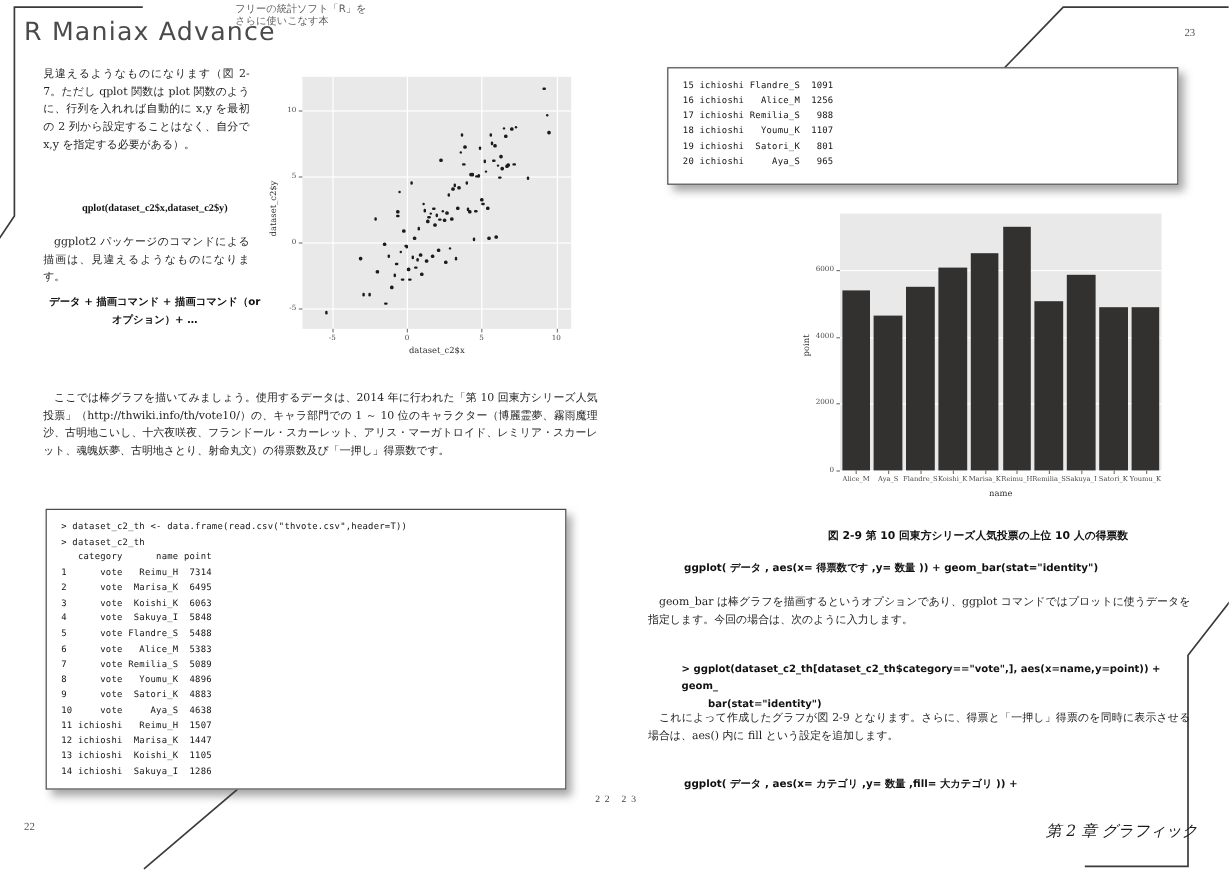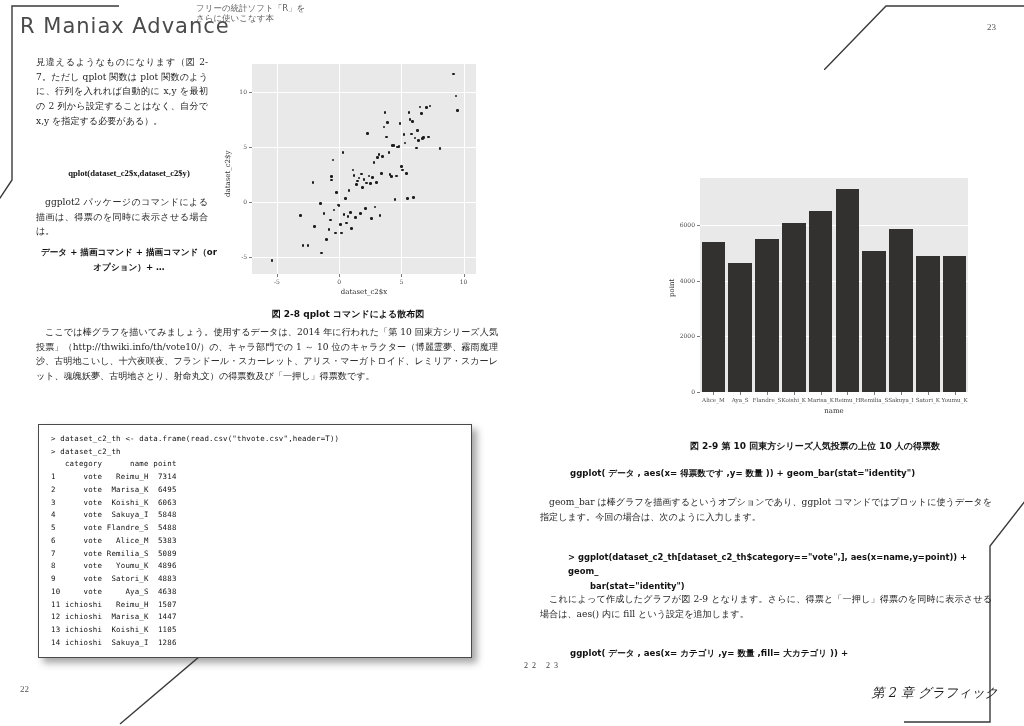--- a/index.html
+++ b/index.html
@@ -67,21 +67,21 @@
   .console pre{
     margin:0;padding:8px 10px 8px 12px;
     font-family:"DejaVu Sans Mono","Liberation Mono",monospace;
     font-size:7.4px;line-height:1.72;color:#111;white-space:pre;letter-spacing:.2px;
   }
   .console-left{left:38px;top:424px;width:432px;height:232px;}
   .console-right{left:556px;top:56px;width:424px;height:96px;}
 
   
   .gutter{
-    position:absolute;left:524px;top:661px;font-size:8px;color:#3a3a3a;
+    position:absolute;left:496px;top:661px;font-size:8px;color:#3a3a3a;
     font-family:"Liberation Serif",serif;letter-spacing:4px;
   }
   .pagenum-bl{position:absolute;left:20px;bottom:32px;font-size:9px;color:#555;}
   .chapter-br{
     position:absolute;right:26px;bottom:24px;font-size:13px;color:#1a1a1a;
     font-family:"DejaVu Serif","Liberation Serif",serif;font-style:italic;
   }
 
   
   .col-narrow{
@@ -141,21 +141,21 @@
     <polyline points="200,10 120,78" fill="none" stroke="#3a3a3a" stroke-width="1.4"></polyline>
   </svg>
 
   <div class="book-title">R Maniax Advance</div>
   <div class="book-sub" style="white-space:pre-line">フリーの統計ソフト「R」を
 さらに使いこなす本</div>
   <div class="pagenum-tr">23</div>
 
   <div class="col-l1 jtext">見違えるようなものになります（図 2-7。ただし qplot 関数は plot 関数のように、行列を入れれば自動的に x,y を最初の 2 列から設定することはなく、自分で x,y を指定する必要がある）。</div>
   <div class="cmd1 code-inline">qplot(dataset_c2$x,dataset_c2$y)</div>
-  <div class="col-l2 jtext indent">ggplot2 パッケージのコマンドによる描画は、得票のを同時に表示させる場合は。</div>
+  <div class="col-l2 jtext indent">ggplot2 パッケージのコマンドによる描画は、見違えるようなものになります。</div>
   <div class="cmd2 code-inline">データ + 描画コマンド + 描画コマンド（or オプション）+ …</div>
   <div class="para-wide jtext indent">ここでは棒グラフを描いてみましょう。使用するデータは、2014 年に行われた「第 10 回東方シリーズ人気投票」（http://thwiki.info/th/vote10/）の、キャラ部門での 1 ～ 10 位のキャラクター（博麗霊夢、霧雨魔理沙、古明地こいし、十六夜咲夜、フランドール・スカーレット、アリス・マーガトロイド、レミリア・スカーレット、魂魄妖夢、古明地さとり、射命丸文）の得票数及び「一押し」得票数です。</div>
 
   <div class="fig-scatter">
     <div class="gg" id="scatter-canvas">
         <div class="gg-panel" style="left: 38px; top: 6px; width: 224px; height: 210px; background: rgb(233, 233, 233);"></div>
         <div class="gg-grid-major" style="left: 62.8889px; top: 6px; width: 1px; height: 210px; background: rgb(255, 255, 255);"></div>
         <div class="gg-tick-lbl" style="left: 56.8889px; top: 220px; width: 12px; text-align: center;">-5</div>
         <div class="gg-tickmark" style="left: 62.8889px; top: 216px; width: 1px; height: 3px;"></div>
         <div class="gg-grid-major" style="left: 125.111px; top: 6px; width: 1px; height: 210px; background: rgb(255, 255, 255);"></div>
@@ -271,21 +271,20 @@
         <div class="gg-pt" style="left: 213.411px; top: 77.6474px; background: rgb(27, 27, 27);"></div>
         <div class="gg-pt" style="left: 214.656px; top: 46.7px; background: rgb(27, 27, 27);"></div>
         <div class="gg-pt" style="left: 224.611px; top: 89.2526px; background: rgb(27, 27, 27);"></div>
         <div class="gg-pt" style="left: 238.3px; top: 14.6474px; background: rgb(27, 27, 27);"></div>
         <div class="gg-pt" style="left: 240.789px; top: 36.7526px; background: rgb(27, 27, 27);"></div>
         <div class="gg-pt" style="left: 242.033px; top: 51.1211px; background: rgb(27, 27, 27);"></div>
         <div class="gg-axis-title" style="left: 38px; top: 230px; width: 224px; text-align: center;">dataset_c2$x</div>
         <div class="gg-axis-title rot" style="left: 10px; top: 139px;">dataset_c2$y</div>
       </div>
   </div>
-  <div class="cap-scatter fig-cap">図 2-8 qplot コマンドによる散布図</div>
 
   <div class="console console-left">
     <pre>&gt; dataset_c2_th &lt;- data.frame(read.csv("thvote.csv",header=T))
 &gt; dataset_c2_th
    category      name point
 1      vote   Reimu_H  7314
 2      vote  Marisa_K  6495
 3      vote  Koishi_K  6063
 4      vote  Sakuya_I  5848
 5      vote Flandre_S  5488
@@ -293,20 +292,28 @@
 7      vote Remilia_S  5089
 8      vote   Youmu_K  4896
 9      vote  Satori_K  4883
 10     vote     Aya_S  4638
 11 ichioshi   Reimu_H  1507
 12 ichioshi  Marisa_K  1447
 13 ichioshi  Koishi_K  1105
 14 ichioshi  Sakuya_I  1286</pre>
   </div>
 
+  <div class="console console-right">
+    <pre>15 ichioshi Flandre_S  1091
+16 ichioshi   Alice_M  1256
+17 ichioshi Remilia_S   988
+18 ichioshi   Youmu_K  1107
+19 ichioshi  Satori_K   801
+20 ichioshi     Aya_S   965</pre>
+  </div>
 
 
   <div class="fig-bar">
     <div class="gg" id="bar-canvas">
         <div class="gg-panel" style="left: 40px; top: 8px; width: 268px; height: 214px; background: rgb(233, 233, 233);"></div>
         <div class="gg-grid-major" style="left: 40px; top: 222px; width: 268px; height: 1px; background: rgb(255, 255, 255);"></div>
         <div class="gg-tick-lbl" style="left: 16px; top: 218px; width: 19px; text-align: right;">0</div>
         <div class="gg-tickmark" style="left: 37px; top: 222px; width: 3px; height: 1px;"></div>
         <div class="gg-grid-major" style="left: 40px; top: 166.416px; width: 268px; height: 1px; background: rgb(255, 255, 255);"></div>
         <div class="gg-tick-lbl" style="left: 16px; top: 162.416px; width: 19px; text-align: right;">2000</div>

